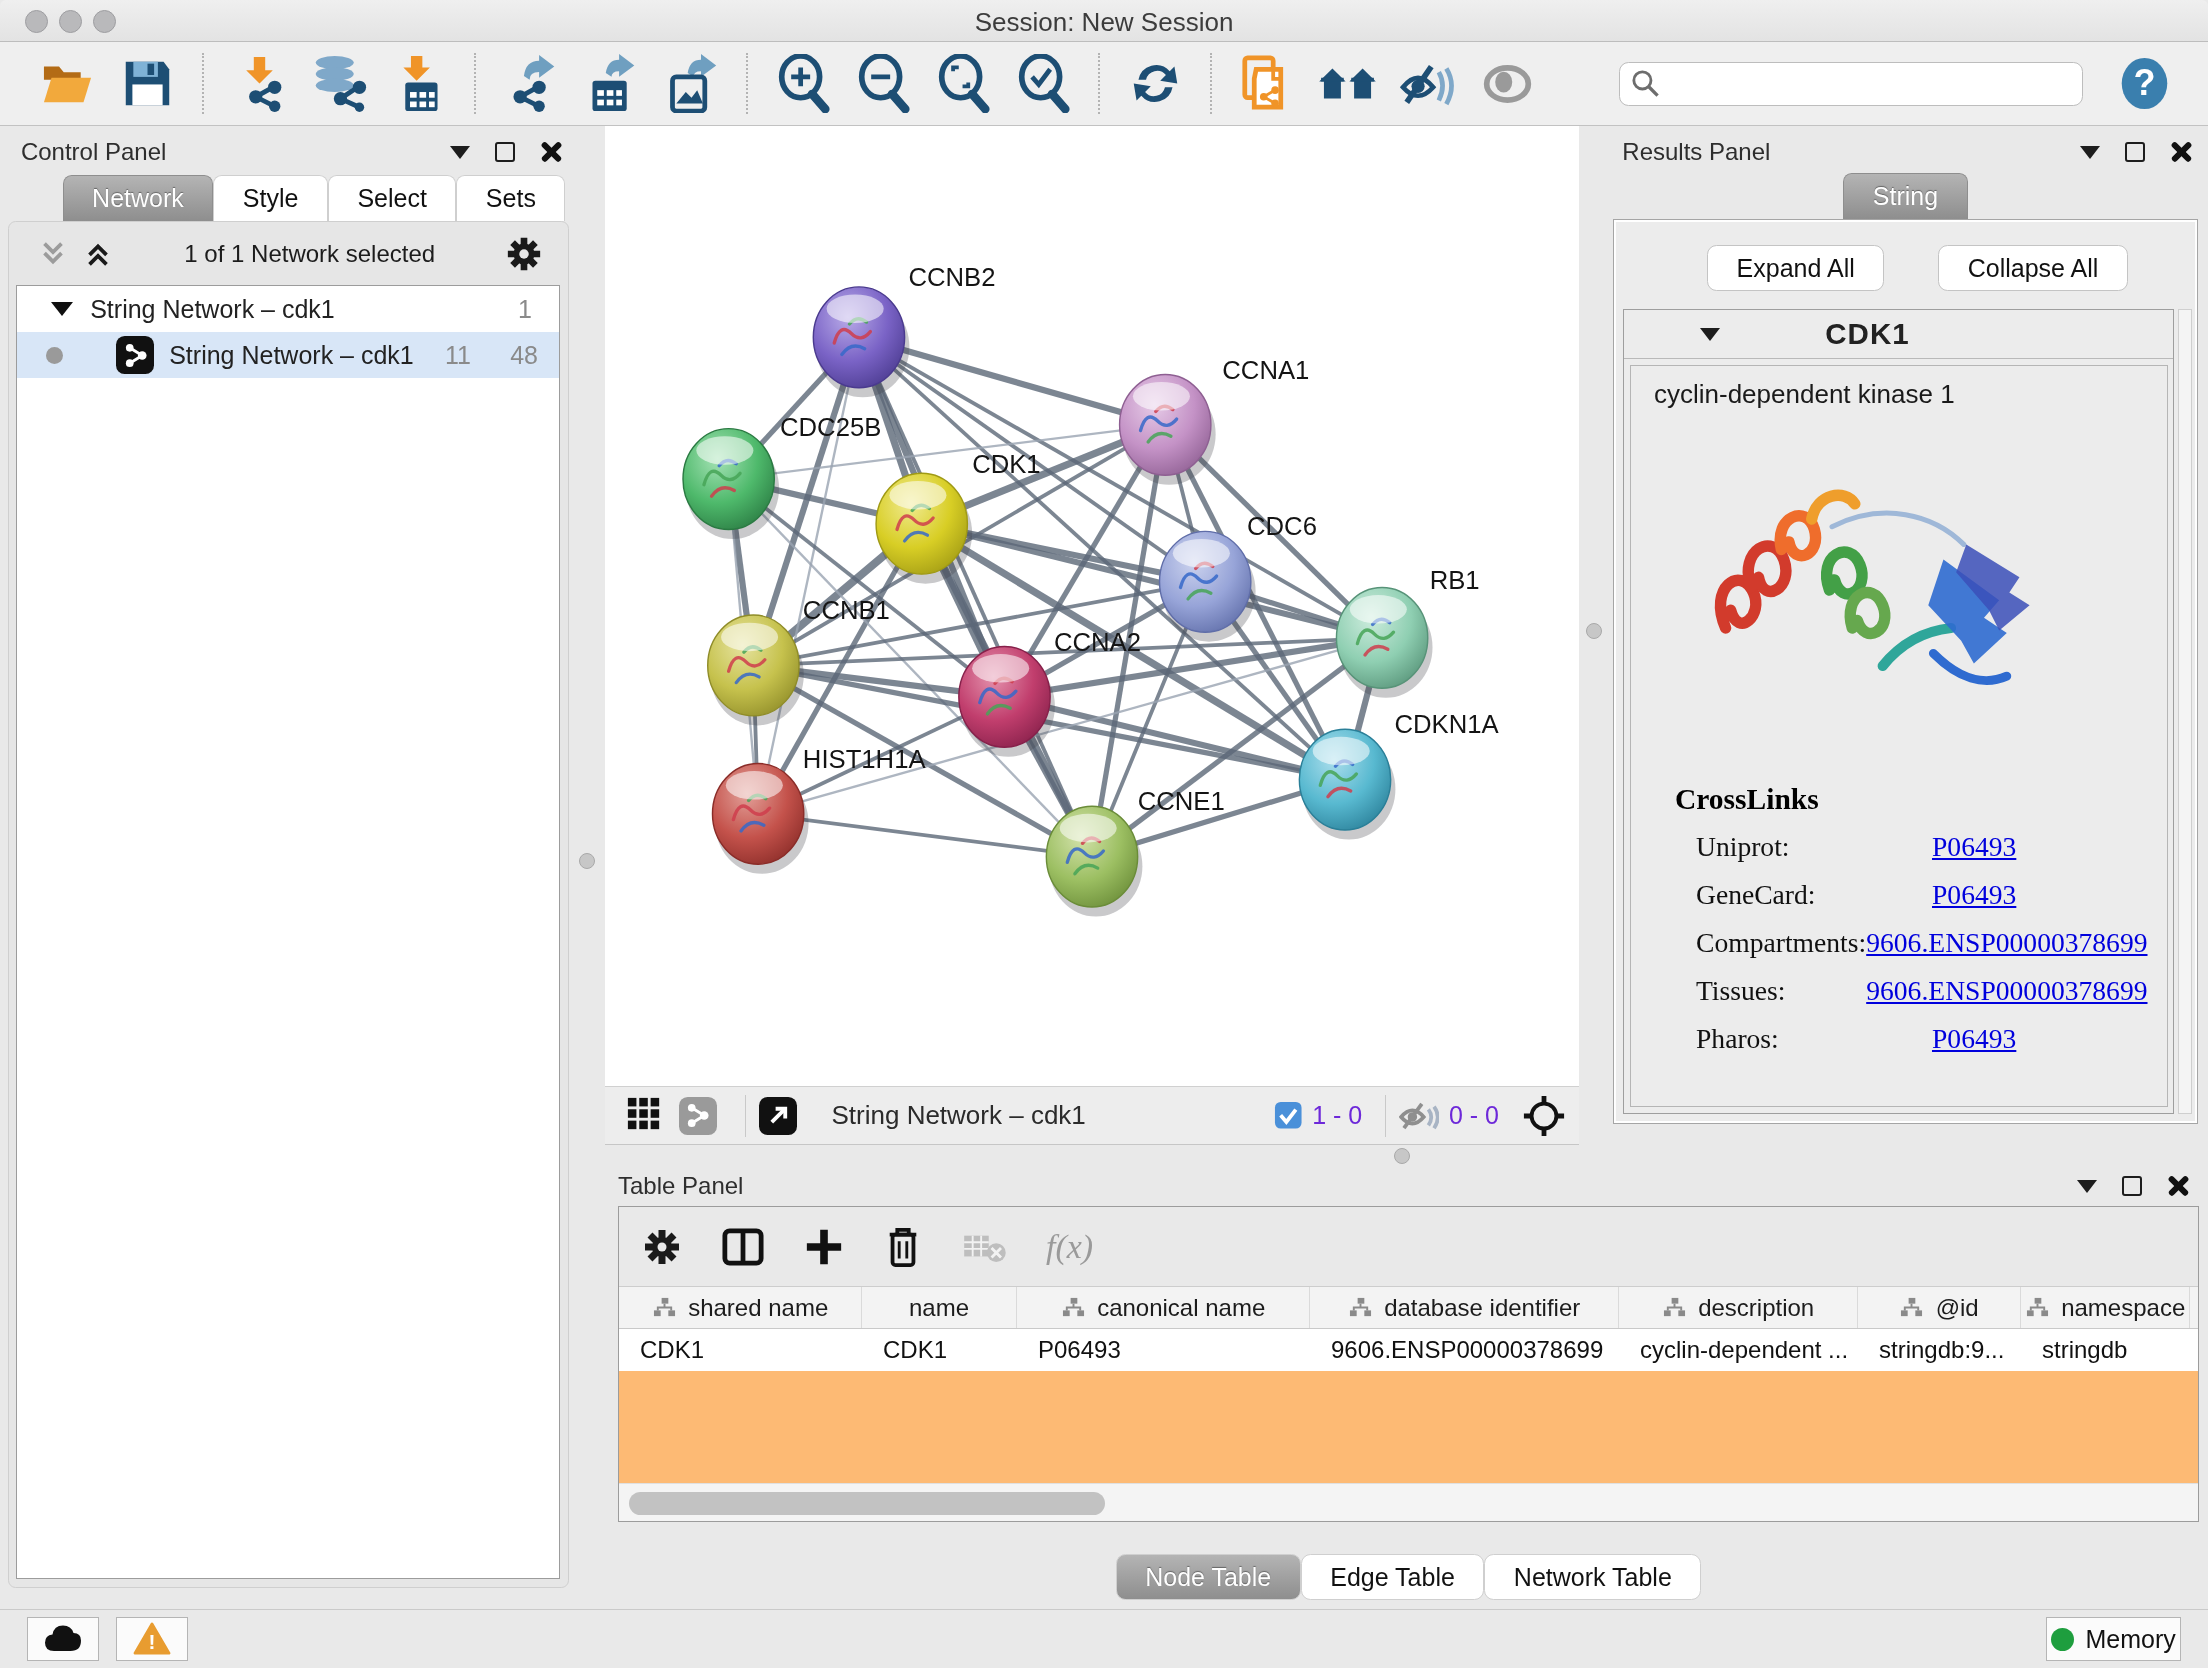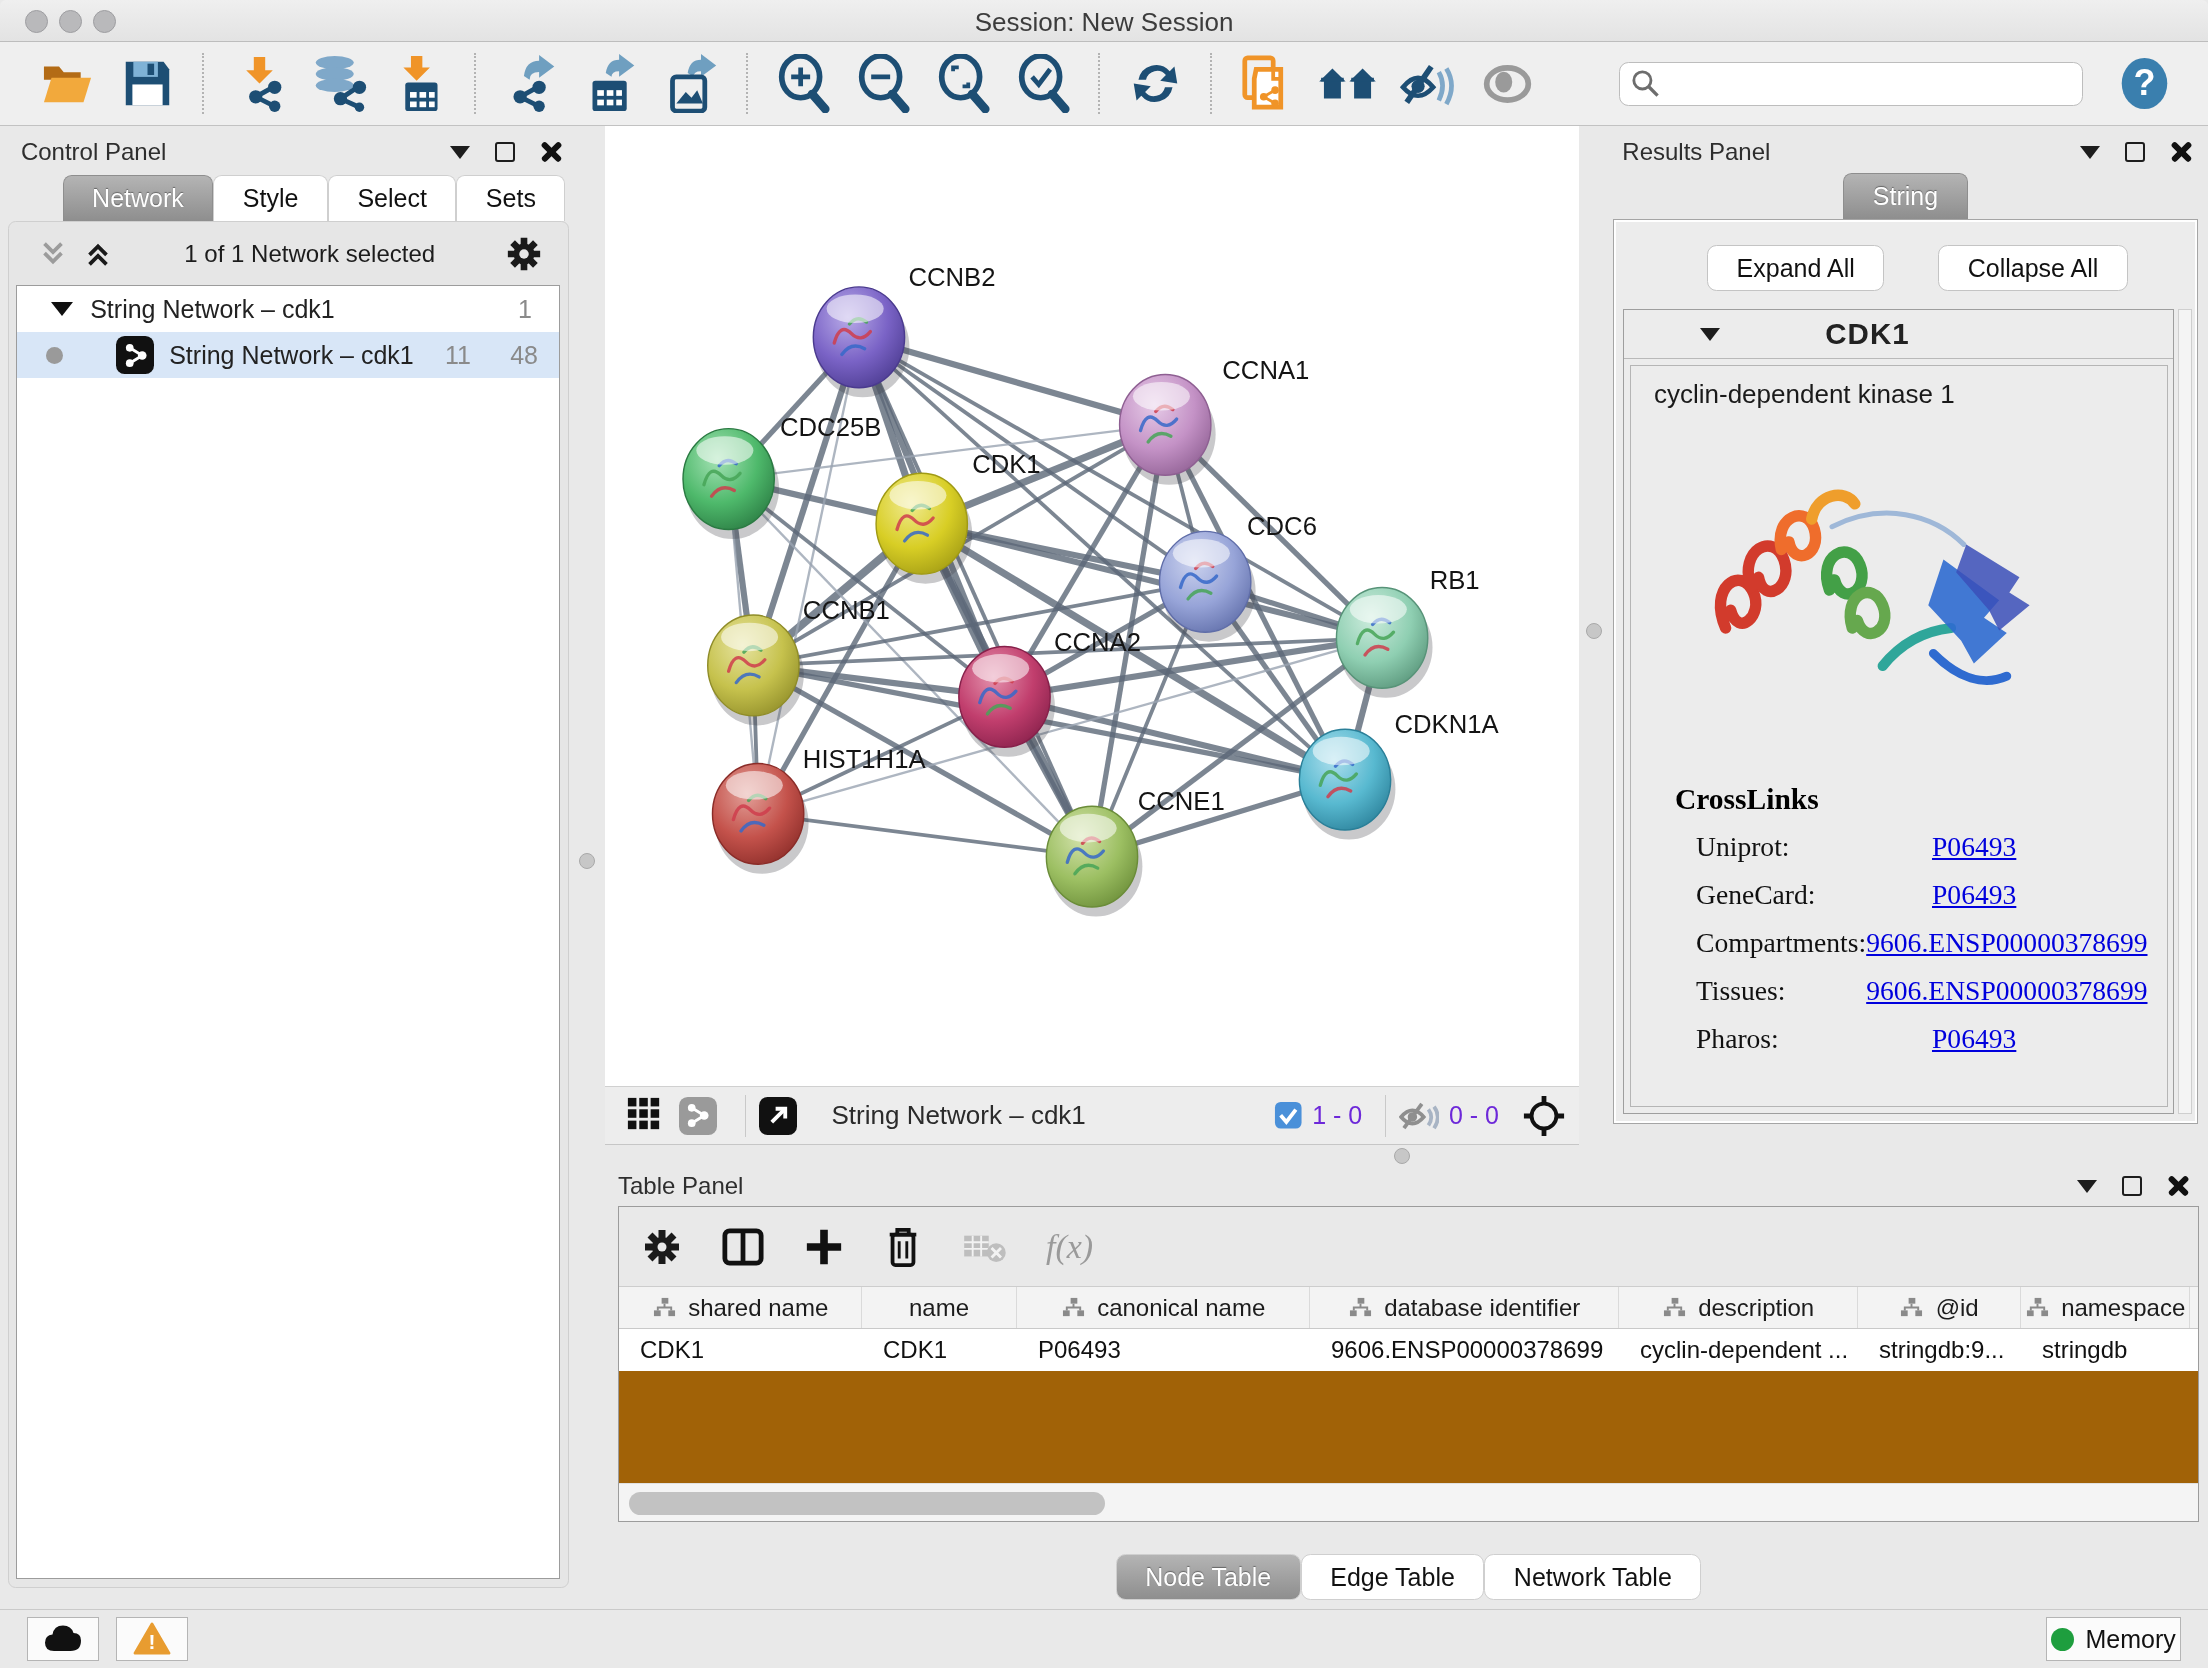--- a/index.html
+++ b/index.html
@@ -94,21 +94,21 @@
   .cl-label { width:236px; color:#111; }
   .cl-link { color:#0000dd; text-decoration:underline; }
 
   
   #table-panel-title { left:618px; top:1168px; width:1585px; height:36px; display:flex; align-items:center; }
   #tp-hdr-icons { margin-left:auto; margin-right:13.3px; }
   #table-panel-box { left:618px; top:1206px; width:1581px; height:316px; border:1.9px solid #9c9c9c; background:#fff; }
   #tp-toolbar { position:absolute; left:0; right:0; top:0; height:80px; background:#e9e9e9;
     border-bottom:1.9px solid #cdcdcd; display:flex; align-items:center; padding:0 23px; gap:40px; }
   #fx-label { font-size:34px; color:#9a9a9a; font-family:"Liberation Serif","DejaVu Serif",serif; font-style:italic; }
-  #tp-table { position:absolute; left:0; right:0; top:80px; height:196px; overflow:hidden; background:#a16207; }
+  #tp-table { position:absolute; left:0; right:0; top:80px; height:196px; overflow:hidden; background:#fdba74; }
   #tp-thead { display:flex; height:42px; background:#f3f3f3; border-bottom:1.9px solid #c9c9c9; }
   .th { display:flex; align-items:center; justify-content:center; gap:11.4px; font-size:24px; color:#1c1c1c;
     border-right:1.9px solid #dadada; overflow:hidden; white-space:nowrap; flex:none; }
   #tp-row { display:flex; height:42px; background:#fff; }
   .td { font-size:24px; color:#111; padding-left:21px; display:flex; align-items:center; overflow:hidden;
     white-space:nowrap; flex:none; }
   #tp-hscroll { position:absolute; left:0; right:0; bottom:0; height:38px; background:#f4f4f4; border-top:1.9px solid #e0e0e0; }
   #tp-thumb { position:absolute; left:9.5px; top:7.6px; width:476px; height:23px; background:#c2c2c2; border-radius:11.4px; }
   #tp-tabs { left:618px; top:1554px; width:1581px; display:flex; justify-content:center; }
   #tp-tabs .tab { border-radius:9.5px; border:1px solid #cfcfcf; }

